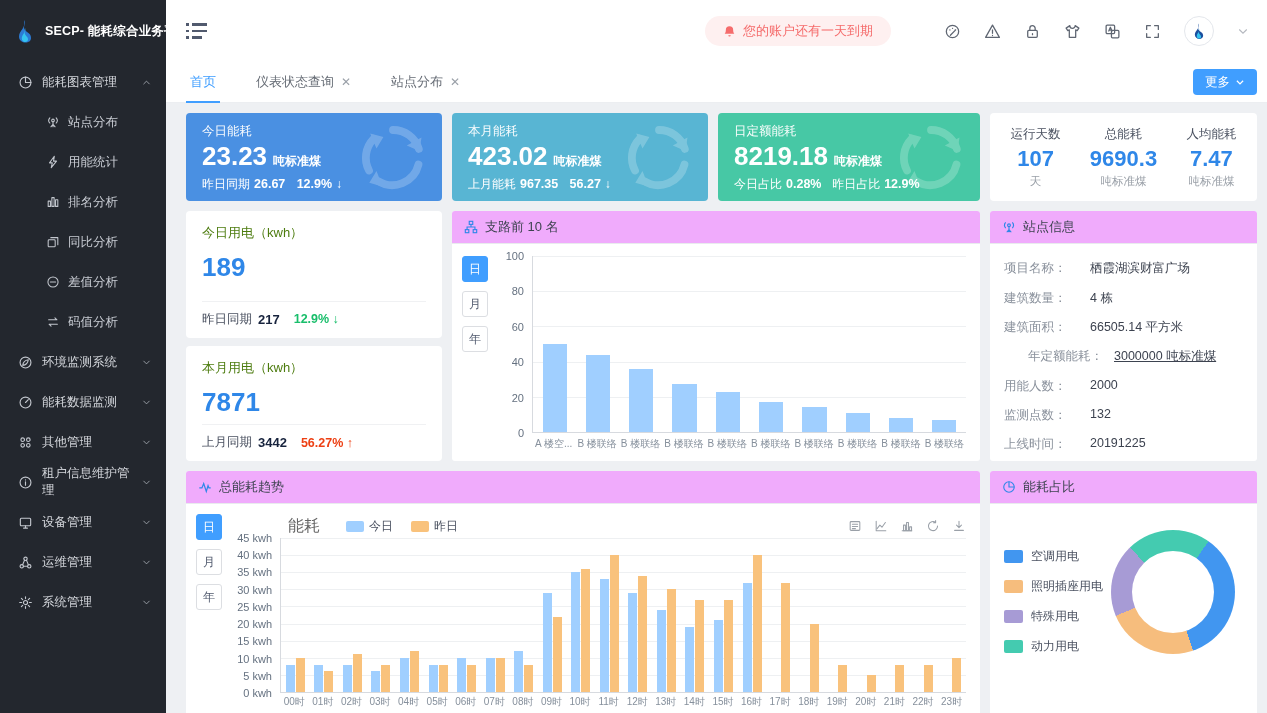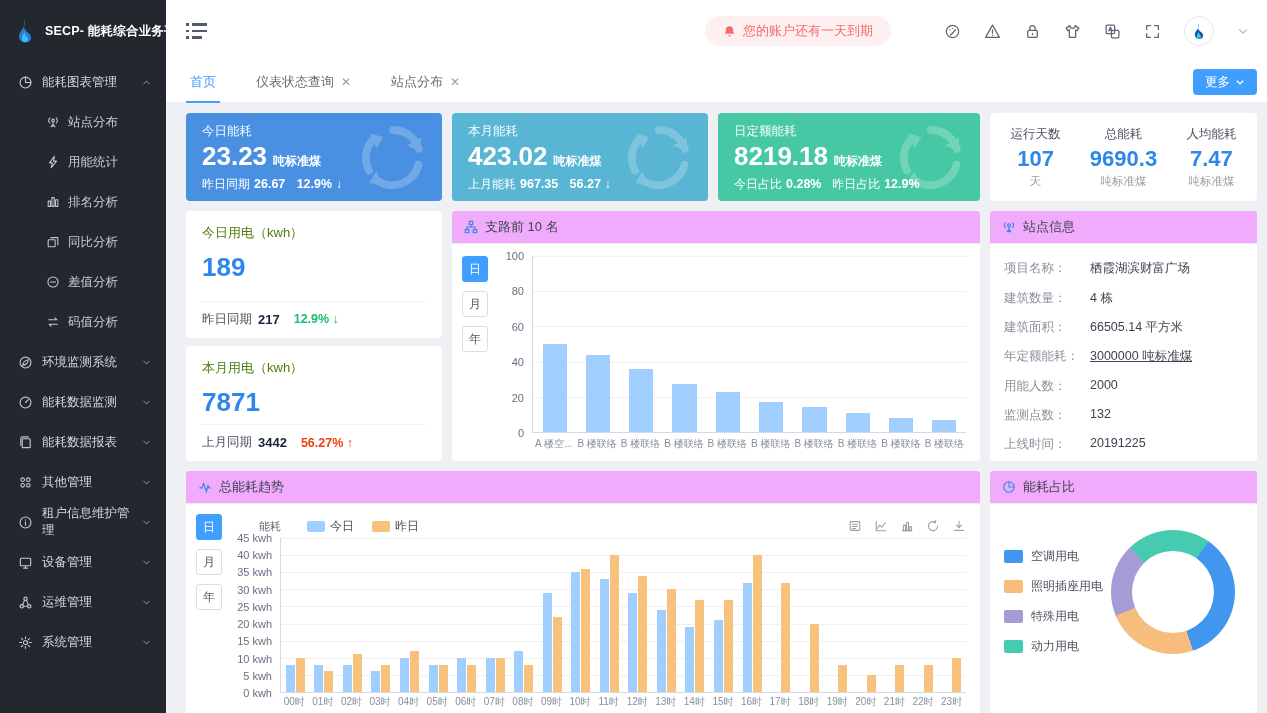--- a/index.html
+++ b/index.html
@@ -88,21 +88,21 @@
   .plot { position:relative; flex:1; border-left:1px solid #d7dadf; border-bottom:1px solid #d7dadf; }
   .gridline { position:absolute; left:0; right:0; height:1px; background:#eef0f2; }
   .bars { position:absolute; inset:0; display:flex; align-items:flex-end; }
   .slot { flex:1; display:flex; align-items:flex-end; justify-content:center; height:100%; gap:2px; }
   .xlabels { display:flex; height:22px; align-items:center; }
   .xlabels span { flex:1; text-align:center; font-size:10px; color:#86909c; white-space:nowrap; }
 
   
   .trend-body { display:flex; padding:10px 14px 4px 10px; gap:10px; height:100%; }
   .trend-top { display:flex; align-items:center; height:24px; font-size:11.5px; color:#5a626e; }
-  .axis-name { margin-left:27px; font-size:11px; color:#666; }
+  .axis-name { margin-left:56px; font-size:16px; color:#666; }
   .legend { display:flex; gap:18px; margin-left:26px; }
   .legend .li { display:flex; align-items:center; gap:5px; font-size:12px; color:#4a5160; cursor:pointer; }
   .legend .sw { width:18px; height:11px; border-radius:2px; }
   .toolbar { margin-left:auto; display:flex; gap:12px; color:#9aa0a8; }
   .toolbar .tbi { cursor:pointer; display:inline-flex; }
   .ylabels.wide { width:48px; }
 
   
   .pie-body { display:flex; padding:26px 14px 10px 14px; }
   .pie-legend { display:flex; flex-direction:column; gap:13px; margin-top:18px; }
@@ -210,34 +210,20 @@
           </span>
         </div>
         <div class="menu-item">
           <span class="mi">
             <svg width="15" height="15" viewBox="0 0 16 16" fill="none" stroke="currentColor" stroke-width="1.2" stroke-linecap="round" stroke-linejoin="round">
               <circle cx="8" cy="8" r="5.8"></circle>
               <path d="M8 8l3-3M8 8.05h.1"></path>
             </svg>
           </span>
           <span>能耗数据监测</span>
-          <span class="chev">
-            <svg width="11" height="11" viewBox="0 0 16 16" fill="none" stroke="currentColor" stroke-width="1.2" stroke-linecap="round" stroke-linejoin="round">
-              <path d="M4 6l4 4 4-4"></path>
-            </svg>
-          </span>
-        </div>
-        <div class="menu-item">
-          <span class="mi">
-            <svg width="15" height="15" viewBox="0 0 16 16" fill="none" stroke="currentColor" stroke-width="1.2" stroke-linecap="round" stroke-linejoin="round">
-              <rect x="4.5" y="4" width="8.5" height="9.5" rx="1"></rect>
-              <path d="M3 11V3.5A1.5 1.5 0 0 1 4.5 2H11"></path>
-            </svg>
-          </span>
-          <span>能耗数据报表</span>
           <span class="chev">
             <svg width="11" height="11" viewBox="0 0 16 16" fill="none" stroke="currentColor" stroke-width="1.2" stroke-linecap="round" stroke-linejoin="round">
               <path d="M4 6l4 4 4-4"></path>
             </svg>
           </span>
         </div>
         <div class="menu-item">
           <span class="mi">
             <svg width="15" height="15" viewBox="0 0 16 16" fill="none" stroke="currentColor" stroke-width="1.2" stroke-linecap="round" stroke-linejoin="round">
               <circle cx="5" cy="5" r="1.9"></circle>
@@ -612,21 +598,21 @@
      <span style="color:#3d4350;">栖霞湖滨财富广场</span>
             </div>
             <div style="display:flex;padding:6.2px 0;">
      <span style="color:#8a919c;width:86px;flex:none;">建筑数量：</span>
      <span style="color:#3d4350;">4 栋</span>
             </div>
             <div style="display:flex;padding:6.2px 0;">
      <span style="color:#8a919c;width:86px;flex:none;">建筑面积：</span>
      <span style="color:#3d4350;">66505.14 平方米</span>
             </div>
-            <div style="display:flex;padding:6.2px 0;">
+            <div style="display:flex;padding:6.2px 0;margin-left:24px;">
      <span style="color:#8a919c;width:86px;flex:none;">年定额能耗：</span>
      <span style="color:#3d4350;text-decoration:underline;">3000000 吨标准煤</span>
             </div>
             <div style="display:flex;padding:6.2px 0;">
      <span style="color:#8a919c;width:86px;flex:none;">用能人数：</span>
      <span style="color:#3d4350;">2000</span>
             </div>
             <div style="display:flex;padding:6.2px 0;">
      <span style="color:#8a919c;width:86px;flex:none;">监测点数：</span>
      <span style="color:#3d4350;">132</span>

